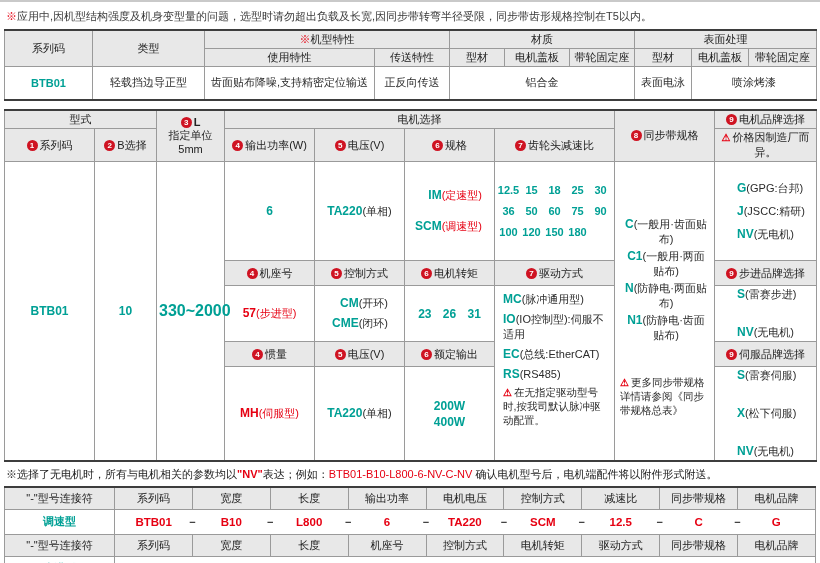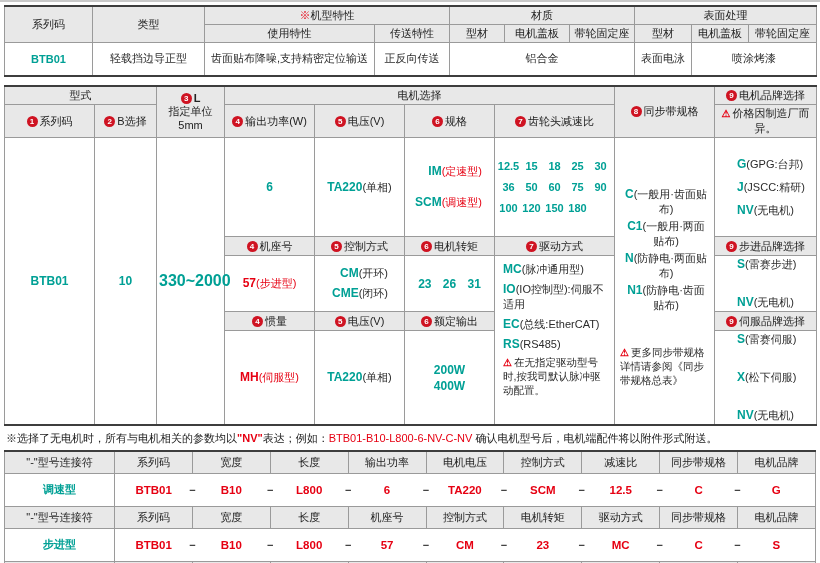--- a/index.html
+++ b/index.html
@@ -12,21 +12,21 @@
   .top-note { font-size:11px; color:#3a3a3a; padding:4px 0 5px 2px; letter-spacing:0; }
   table { border-collapse:collapse; table-layout:fixed; width:812px;padding-left:8px; }
   td { border:1px solid #9a9a9a; text-align:center; vertical-align:middle; font-size:11px; padding:1px 2px; }
   .t1,.t2,.t3 { border-top:2px solid #3d3d3d; border-bottom:2px solid #3d3d3d; }
   .hdr td, .subhdr td, .ex-hdr td, .ex-title td { background:#e8e8e8; color:#222; }
   .t1 .hdr td { height:17px; }
   .t1 .data td { height:33px; }
   .gap { height:8px; }
   
   .t2 .hdr td { height:19px; }
-  .t2 .subhdr td { height:19px;margin-top:38px; }
+  .t2 .subhdr td { height:25px;margin-top:38px; }
   .row-b1 > td { height:99px; }
   .row-b2 > td { height:45px; }
   .row-b3 > td { height:46px; }
   .num { display:inline-block; width:11px; height:11px; line-height:11px; border-radius:50%;
          background:#cf1322; color:#fff; font-size:8px; font-weight:bold; text-align:center;
          margin-right:2px; vertical-align:1px; }
   .warn { color:#e60012; font-size:10px; margin-right:2px; font-weight:bold; }
   .code { color:#00a095; font-weight:bold; font-size:12px; }
   .codenote { font-size:11px; }
   .spec-cell .inner { display:flex; flex-direction:column; align-items:flex-end; gap:16px; padding-right:10px; }
@@ -42,31 +42,32 @@
   .belt-list { margin:auto 0; display:flex; flex-direction:column; align-items:flex-start; gap:2px; padding-left:3px; }
   .belt-note { margin-top:auto; padding-bottom:4px; font-size:10.5px; text-align:left; }
   .brand-list { display:flex; flex-direction:column; align-items:flex-start; gap:8px; padding-left:20px; text-align:left; }
   .brand-list.tight { gap:23px; }
   .outputs { display:flex; flex-direction:column; gap:2px; align-items:center; }
   
   .notes { font-size:11px; padding:5px 0 4px 2px; line-height:15px; color:#222; }
   
   .ex-title td { height:20px; font-size:12px; letter-spacing:2px; font-weight:bold; }
   .ex-hdr td { height:22px; }
-  .ex-data td { height:33px; position:relative; }
+  .ex-data td { height:25px; position:relative; }
   .ex-data .exval { border-left:none; border-right:none; font-weight:bold; color:#e60012; font-size:11.5px; }
   .ex-data .exval.lastv { border-right:1px solid #9a9a9a; }
   .ex-data .lbl { color:#00a095; font-weight:bold; }
   .dash { position:absolute; right:0; top:50%; transform:translate(50%,-52%); color:#3a3a3a; font-weight:bold; font-size:11px; }
 </style>
 </head>
 <body>
 
 <div class="page">
 
+  <div class="top-note"><span class="red">※</span><span>应用中,因机型结构强度及机身变型量的问题，选型时请勿超出负载及长宽,因同步带转弯半径受限，同步带齿形规格控制在T5以内。</span></div>
 
   <table class="t1">
     <colgroup>
       <col style="width:88px">
         <col style="width:112px">
         <col style="width:170px">
         <col style="width:75px">
       <col style="width:55px">
         <col style="width:65px">
         <col style="width:65px">

